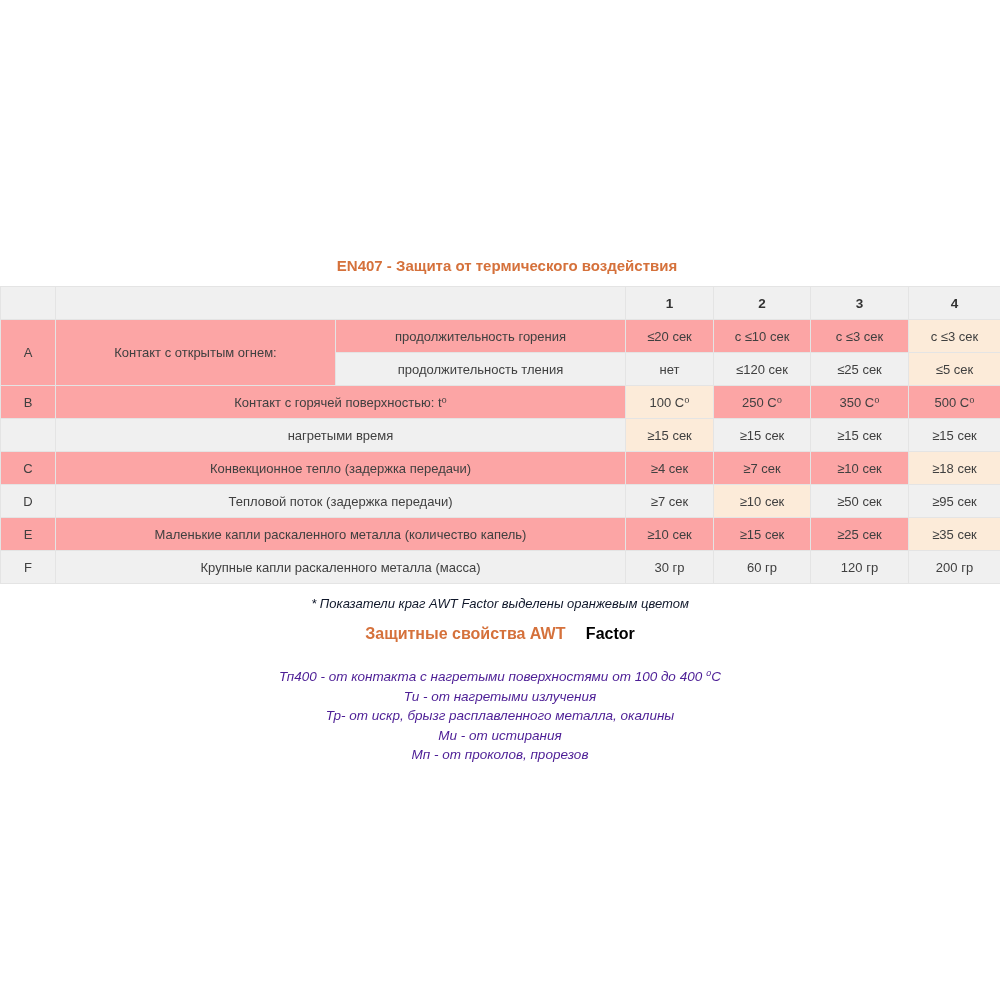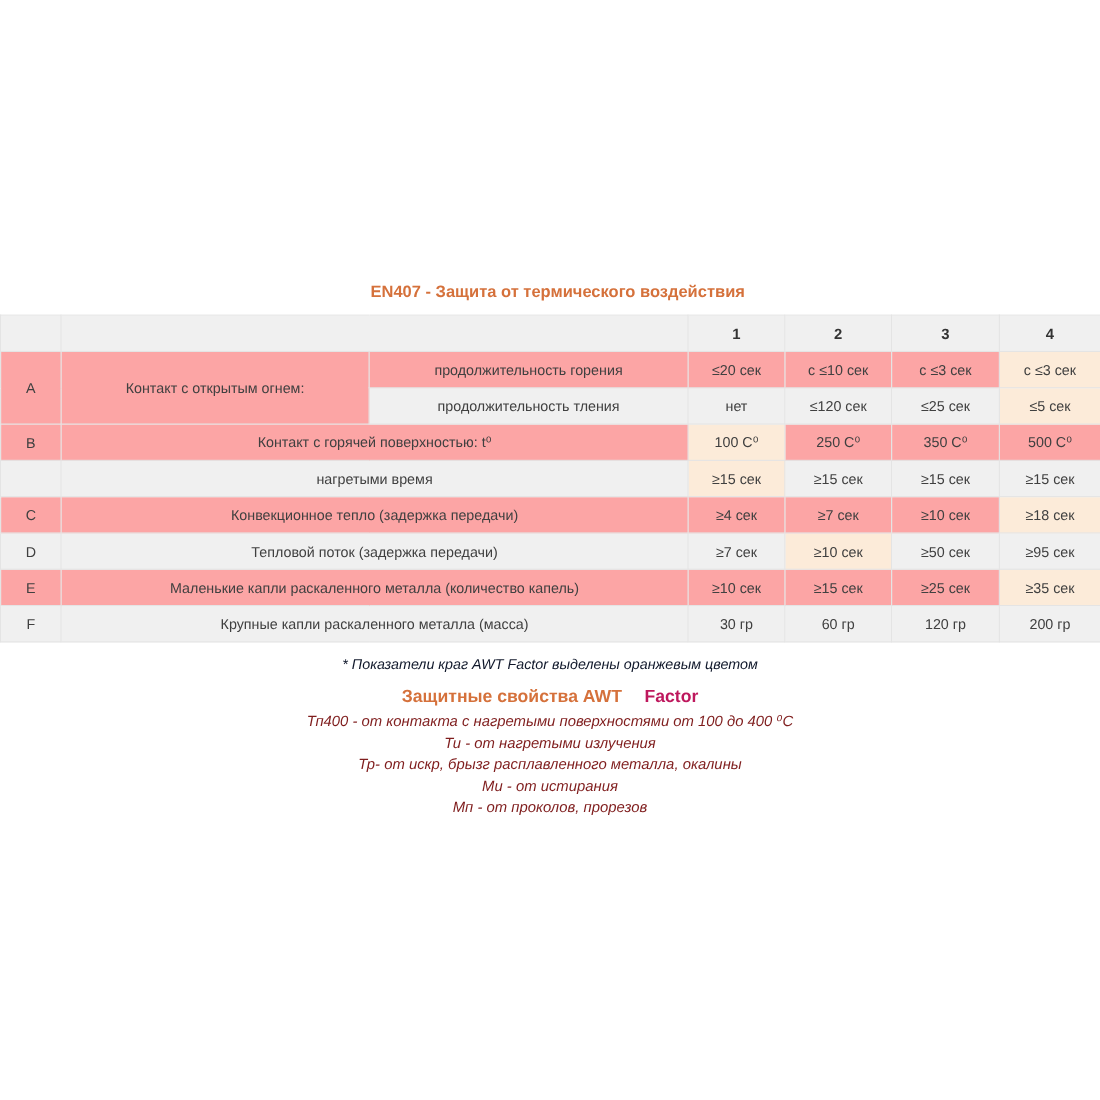--- a/index.html
+++ b/index.html
@@ -35,24 +35,24 @@
   td.num{font-weight:bold;font-size:13.5px;color:#333333;}
   td.span-top{vertical-align:top;padding-top:9px;background:#ffffff;}
   .footnote{
     text-align:center;font-style:italic;font-size:13px;
     color:#0f172a;margin-top:12px;
   }
   .subheading{
     text-align:center;font-size:16px;font-weight:bold;margin-top:14px;
   }
   .subheading .orange{color:var(--accent-orange);}
-  .subheading .dark{color:#be185d;margin-left:16px;}
+  .subheading .dark{color:#000000;margin-left:16px;}
   .props{
     text-align:center;font-style:italic;font-size:13.5px;
-    color:#7f1d1d;margin-top:3px;line-height:19.5px;
+    color:#4c1d95;margin-top:24px;line-height:19.5px;
   }
 </style>
 </head>
 <body>
 
 <div class="page">
 
   <h2 class="title">EN407 - Защита от термического воздействия</h2>
 
   <table class="en407">

